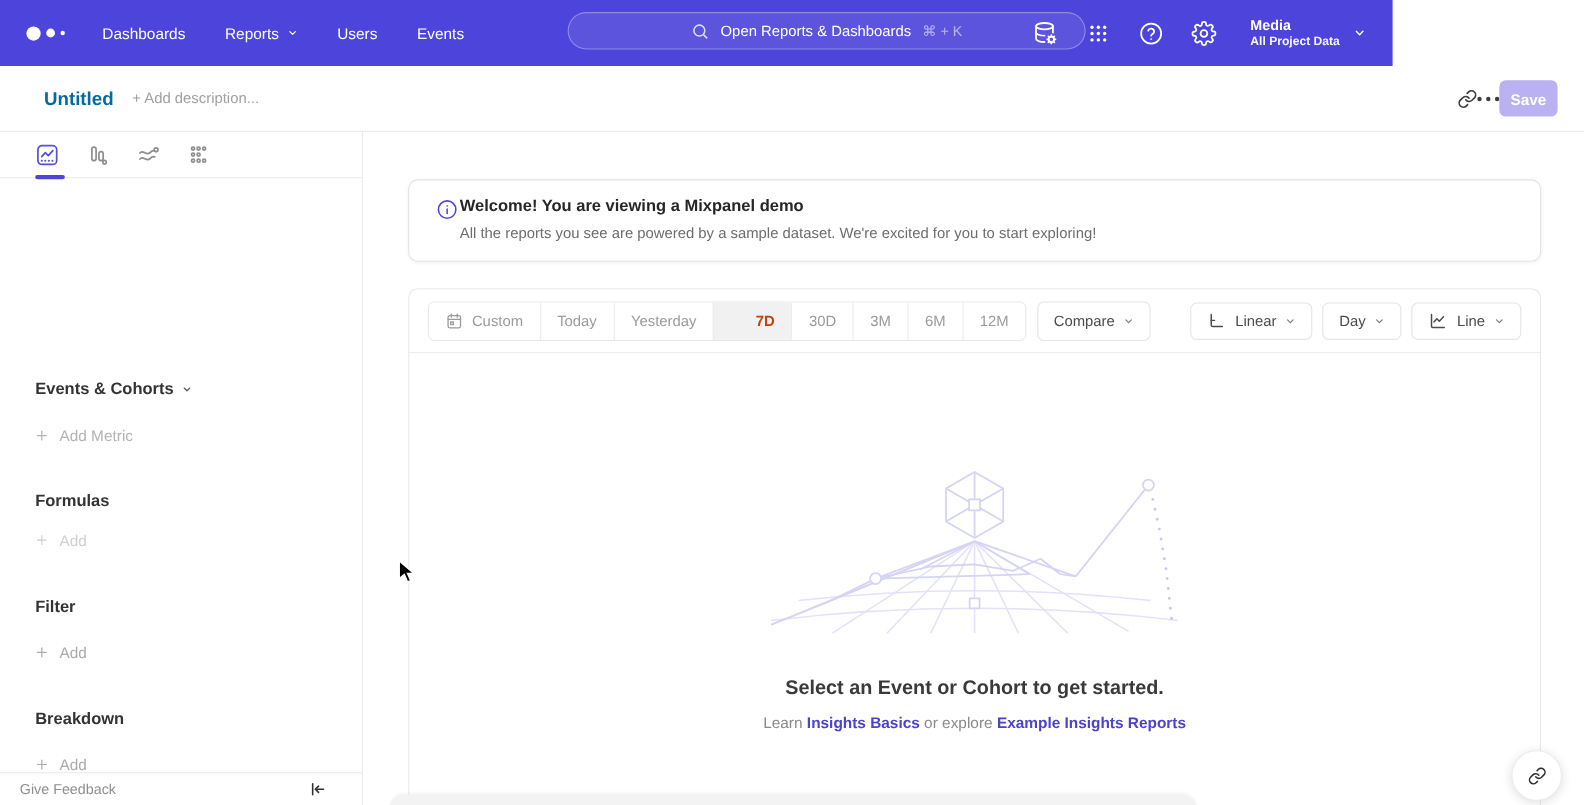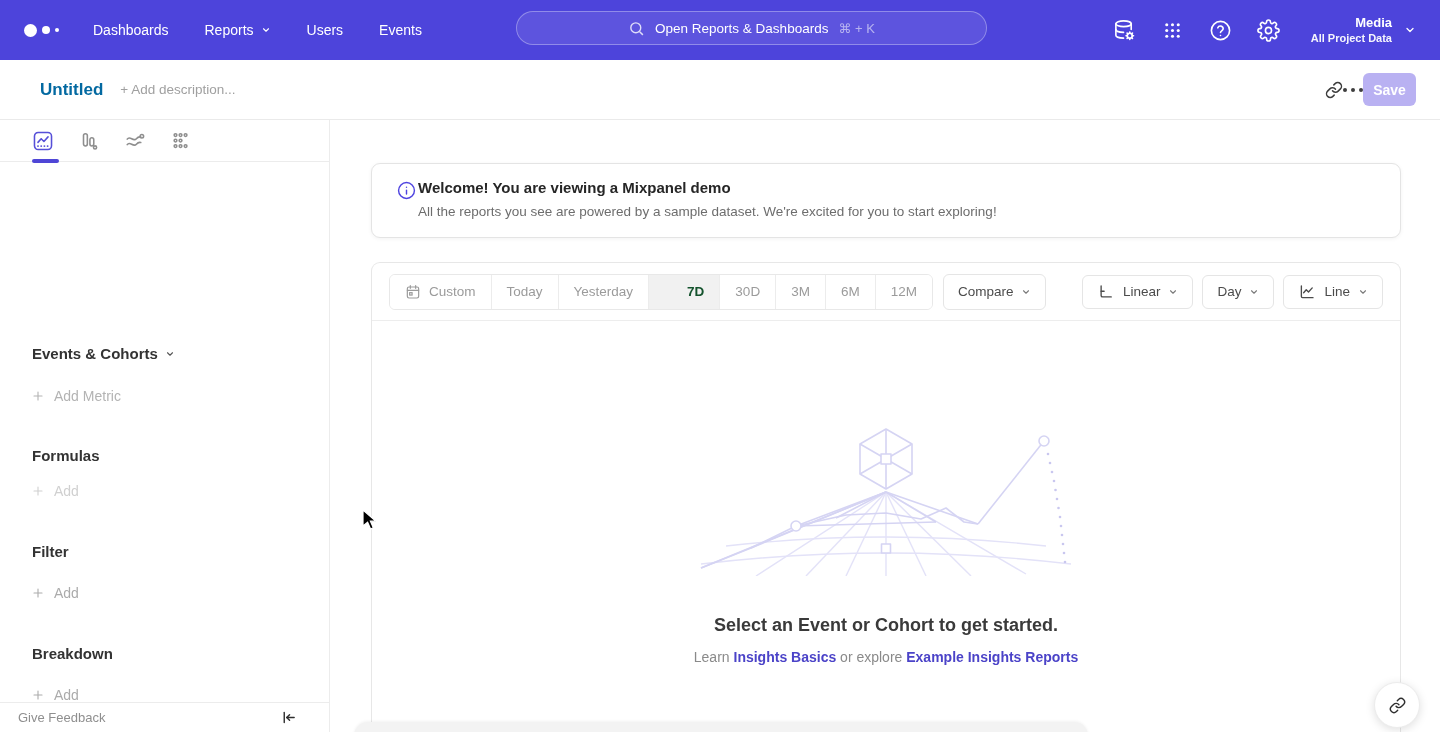--- a/index.html
+++ b/index.html
@@ -1,32 +1,32 @@
 <!DOCTYPE html>
 <html><head>
 <meta charset="utf-8">
 <style>
   * { margin:0; padding:0; box-sizing:border-box; }
   html,body { width:1440px; height:732px; font-family:"Liberation Sans", sans-serif; }
   .app { position:relative; width:1440px; height:732px; background:#fff; overflow:hidden; }
 
   
-  .topnav { position:absolute; top:0; left:0; width:1440px; height:60px; background:#4d44db; display:flex; align-items:center; }
+  .topnav { position:absolute; top:0; left:0; width:1266px; height:60px; background:#4d44db; display:flex; align-items:center; }
   .logo { display:flex; align-items:center; gap:5px; margin-left:24px; cursor:pointer; }
   .logo .d1{width:13px;height:13px;border-radius:50%;background:#fff;}
   .logo .d2{width:8px;height:8px;border-radius:50%;background:#fff;}
   .logo .d3{width:4px;height:4px;border-radius:50%;background:#fff;}
   .navlinks { display:flex; align-items:center; gap:36px; margin-left:34px; }
   .navlinks a { color:#fff; font-size:14px; font-weight:500; text-decoration:none; display:flex; align-items:center; gap:7px; cursor:pointer; }
   .chev { width:10px; height:10px; fill:none; stroke:currentColor; stroke-width:2.6; stroke-linecap:round; stroke-linejoin:round; }
   .search { position:absolute; left:516px; top:11px; width:471px; height:34px; border-radius:17px; background:rgba(255,255,255,0.09); border:1px solid rgba(255,255,255,0.32); display:flex; align-items:center; justify-content:center; gap:10px; cursor:text; }
   .search svg { width:17px; height:17px; stroke:rgba(255,255,255,0.8); fill:none; stroke-width:2; }
   .search .ph { color:#fff; font-size:13.5px; }
   .search .kbd { color:rgba(255,255,255,0.55); font-size:13px; }
-  .nav-right { position:absolute; right:0; top:0; height:60px; display:flex; align-items:center; gap:25px; padding-right:24px;text-align:right; }
+  .nav-right { position:absolute; right:0; top:0; height:60px; display:flex; align-items:center; gap:25px; padding-right:24px; }
   .nav-ic { width:23px; height:23px; stroke:#fff; fill:none; stroke-width:1.7; stroke-linecap:round; stroke-linejoin:round; cursor:pointer; }
   .project { display:flex; align-items:center; gap:12px; color:#fff; cursor:pointer; margin-left:6px; }
   .project .pname { font-size:13px; font-weight:700; line-height:16px; }
   .project .pscope { font-size:11px; font-weight:600; line-height:14px; opacity:.95; }
 
   
   .header2 { position:absolute; top:60px; left:0; width:1440px; height:60px; background:#fff; border-bottom:1px solid #eaeaea; display:flex; align-items:center; }
   .rtitle { margin-left:40px; font-size:17px; font-weight:700; color:#0369a1; }
   .rdesc { margin-left:17px; font-size:13.5px; color:#a0a0a0; cursor:text; }
   .hdr-right { position:absolute; right:24px; display:flex; align-items:center; }
@@ -59,21 +59,21 @@
   .bsub { position:absolute; left:46px; top:40px; font-size:13.5px; color:#6d6d6d; }
   .bview { position:absolute; right:21px; top:20px; height:34px; border-radius:17px; border:1px solid #ddd; background:#fff; display:flex; align-items:center; gap:9px; padding:0 17px; font-size:13px; font-weight:600; color:#333; cursor:pointer; font-family:inherit; }
   .bview svg { width:18px; height:18px; stroke:#2f2f2f; fill:none; stroke-width:1.8; stroke-linejoin:round; }
 
   
   .card { position:absolute; left:371px; top:262px; width:1030px; height:470px; background:#fff; border:1px solid #e7e7e7; border-bottom:none; border-radius:9px 9px 0 0; }
   .controls { height:58px; border-bottom:1px solid #ededed; display:flex; align-items:center; padding:0 17px; }
   .segmented { display:flex; align-items:stretch; height:36px; border:1px solid #e8e8e8; border-radius:6px; overflow:hidden; }
   .seg { display:flex; align-items:center; gap:8px; padding:0 15px; font-size:13.5px; color:#9b9b9b; border-left:1px solid #ececec; cursor:pointer; background:#fff; white-space:nowrap; }
   .seg:first-child { border-left:none; }
-  .seg.sel { background:#f1f1f1; color:#14532d; font-weight:700;padding-left:38px; }
+  .seg.sel { background:#f1f1f1; color:#c2410c; font-weight:700;padding-left:38px; }
   .seg svg { width:16px; height:16px; stroke:#9b9b9b; fill:none; stroke-width:1.8; stroke-linecap:round; }
   .ctl-btn { display:flex; align-items:center; gap:8px; height:36px; border:1px solid #e5e5e5; border-radius:6px; background:#fff; padding:0 14px; font-size:13.5px; font-weight:500; color:#4b4b4b; cursor:pointer; font-family:inherit; }
   .ctl-btn.small { height:34px; }
   .ctl-btn svg.gl { width:18px; height:18px; stroke:#4b4b4b; fill:none; stroke-width:1.8; stroke-linecap:round; stroke-linejoin:round; }
   .ctl-btn .chev { color:#7a7a7a; }
   .compare { margin-left:10px; }
   .ctl-spacer { flex:1; }
   .right-group { display:flex; gap:9px; }
 
   

